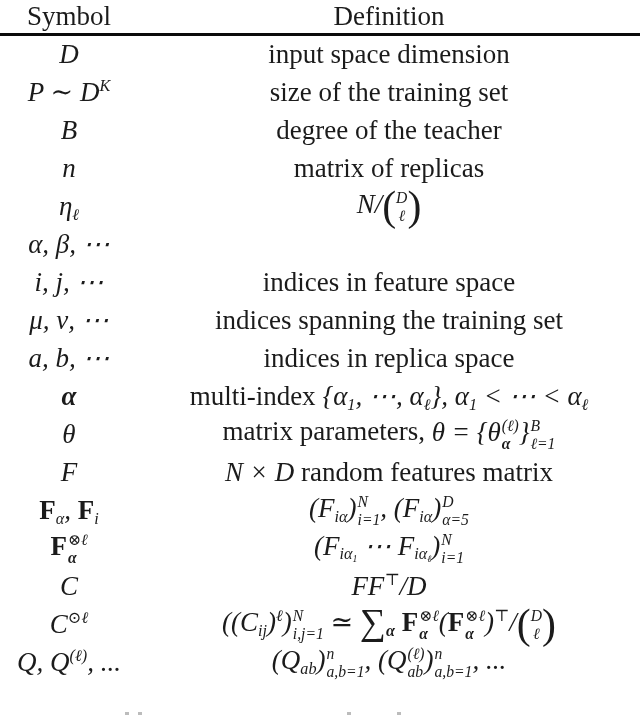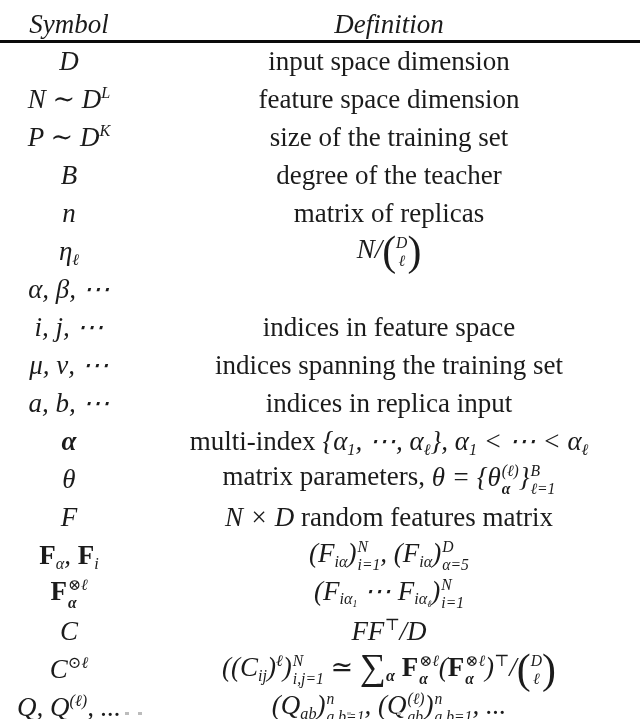--- a/index.html
+++ b/index.html
@@ -2,21 +2,21 @@
 <html><head>
 <meta charset="utf-8">
 <style>
   html,body{margin:0;padding:0;}
   body{width:640px;height:719px;background:#ffffff;overflow:hidden;}
   .doc{
     width:640px;height:719px;position:relative;
     font-family:"Liberation Serif","DejaVu Serif",serif;
     color:#1b1b1b;font-size:27px;
   }
-  .thead{display:flex;align-items:flex-end;height:30px;padding-top:8px;font-style:italic;}
+  .thead{display:flex;align-items:center;height:30px;padding-top:1px;}
   .th{text-align:center;line-height:1.05;}
   .col-sym{flex:0 0 138px;width:138px;}
   .col-def{flex:1;}
   .rule{height:2.5px;background:#0a0a0a;margin-top:2px;width:640px;}
   .tbody{display:block;}
   .row{display:flex;align-items:center;min-height:38px;}
   .cell{text-align:center;line-height:1.1;}
   .math{font-style:italic;}
   .txt{font-style:normal;}
   .bf{font-weight:700;font-style:normal;}
@@ -44,24 +44,20 @@
     <div class="th col-sym">Symbol</div>
     <div class="th col-def">Definition</div>
   </div>
   <div class="rule"></div>
   <div class="tbody" id="tbody">
       <div class="row">
         <div class="cell col-sym"><span class="math">D</span></div>
         <div class="cell col-def"><span class="txt">input space dimension</span></div>
       </div>
       <div class="row">
-        <div class="cell col-sym"><span class="math">N ∼ D<span class="sup">L</span></span></div>
-        <div class="cell col-def"><span class="txt">feature space dimension</span></div>
-      </div>
-      <div class="row">
         <div class="cell col-sym"><span class="math">P ∼ D<span class="sup">K</span></span></div>
         <div class="cell col-def"><span class="txt">size of the training set</span></div>
       </div>
       <div class="row">
         <div class="cell col-sym"><span class="math">B</span></div>
         <div class="cell col-def"><span class="txt">degree of the teacher</span></div>
       </div>
       <div class="row">
         <div class="cell col-sym"><span class="math">n</span></div>
         <div class="cell col-def"><span class="txt">matrix of replicas</span></div>
@@ -83,21 +79,21 @@
       <div class="row">
         <div class="cell col-sym"><span class="math">i, j, ⋯</span></div>
         <div class="cell col-def"><span class="txt">indices in feature space</span></div>
       </div>
       <div class="row">
         <div class="cell col-sym"><span class="math">μ, ν, ⋯</span></div>
         <div class="cell col-def"><span class="txt">indices spanning the training set</span></div>
       </div>
       <div class="row">
         <div class="cell col-sym"><span class="math">a, b, ⋯</span></div>
-        <div class="cell col-def"><span class="txt">indices in replica input</span></div>
+        <div class="cell col-def"><span class="txt">indices in replica space</span></div>
       </div>
       <div class="row">
         <div class="cell col-sym"><span class="math"><span class="bs">α</span></span></div>
         <div class="cell col-def"><span class="txt">multi-index </span><span class="math">{α<span class="sub">1</span>, ⋯, α<span class="sub">ℓ</span>}, α<span class="sub">1</span> &lt; ⋯ &lt; α<span class="sub">ℓ</span></span></div>
       </div>
       <div class="row">
         <div class="cell col-sym"><span class="math">θ</span></div>
         <div class="cell col-def"><span class="txt">matrix parameters, </span><span class="math">θ = {θ<span class="ss">
               <span class="ss-t">(ℓ)</span>
               <span class="ss-b"><span class="bs">α</span></span>

